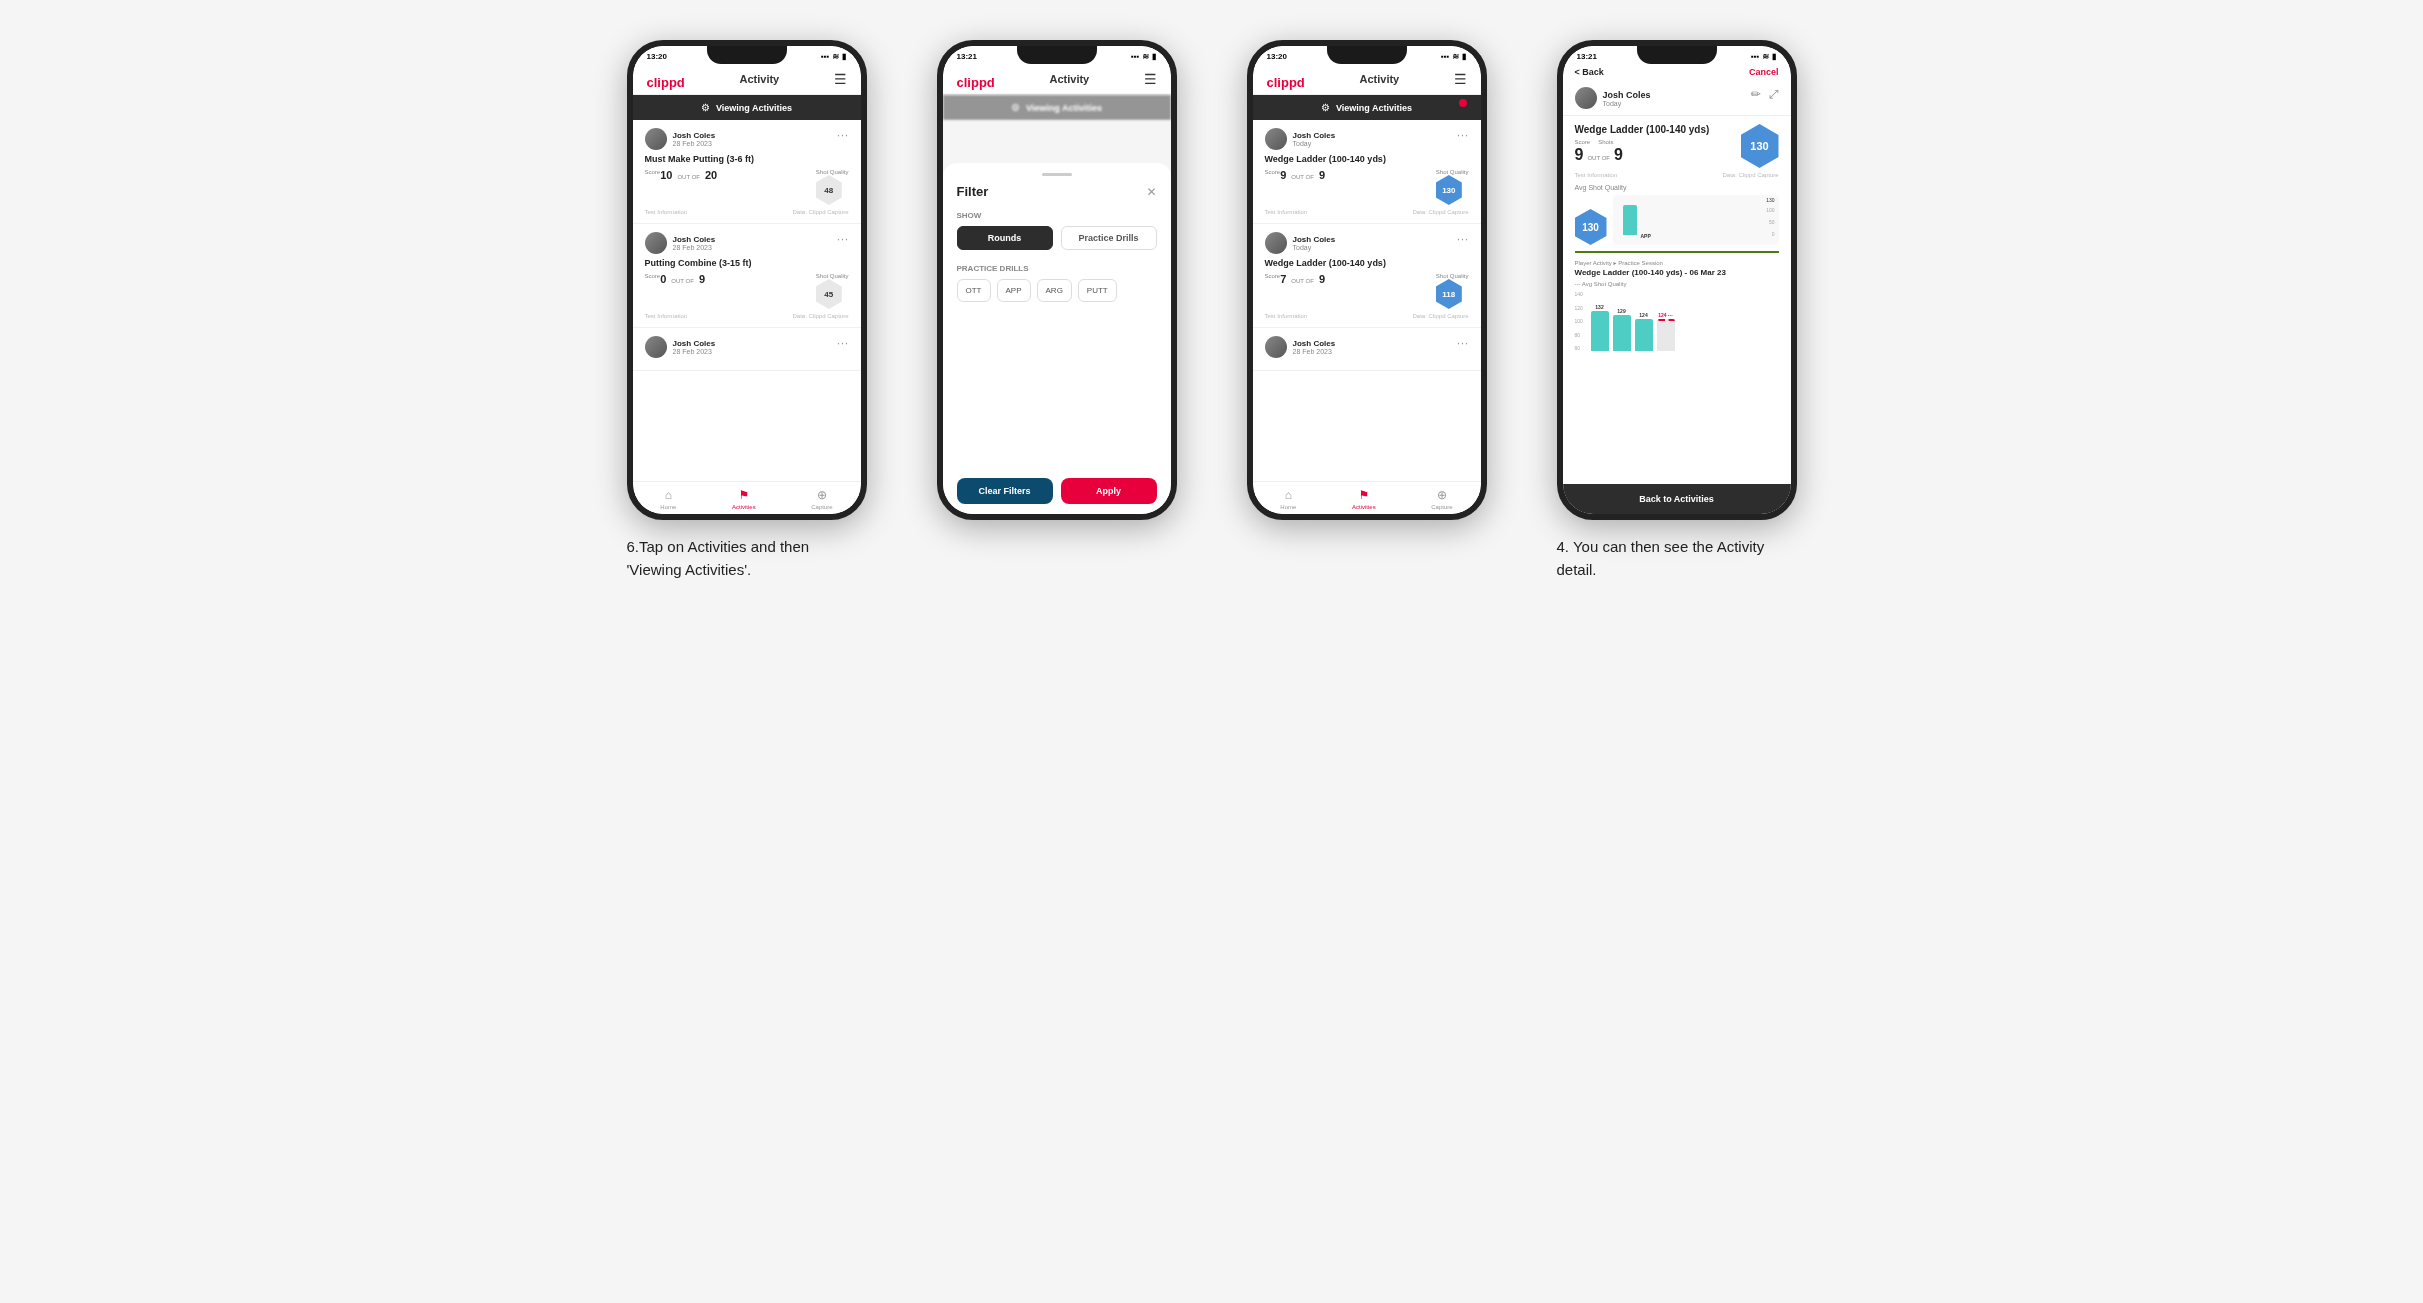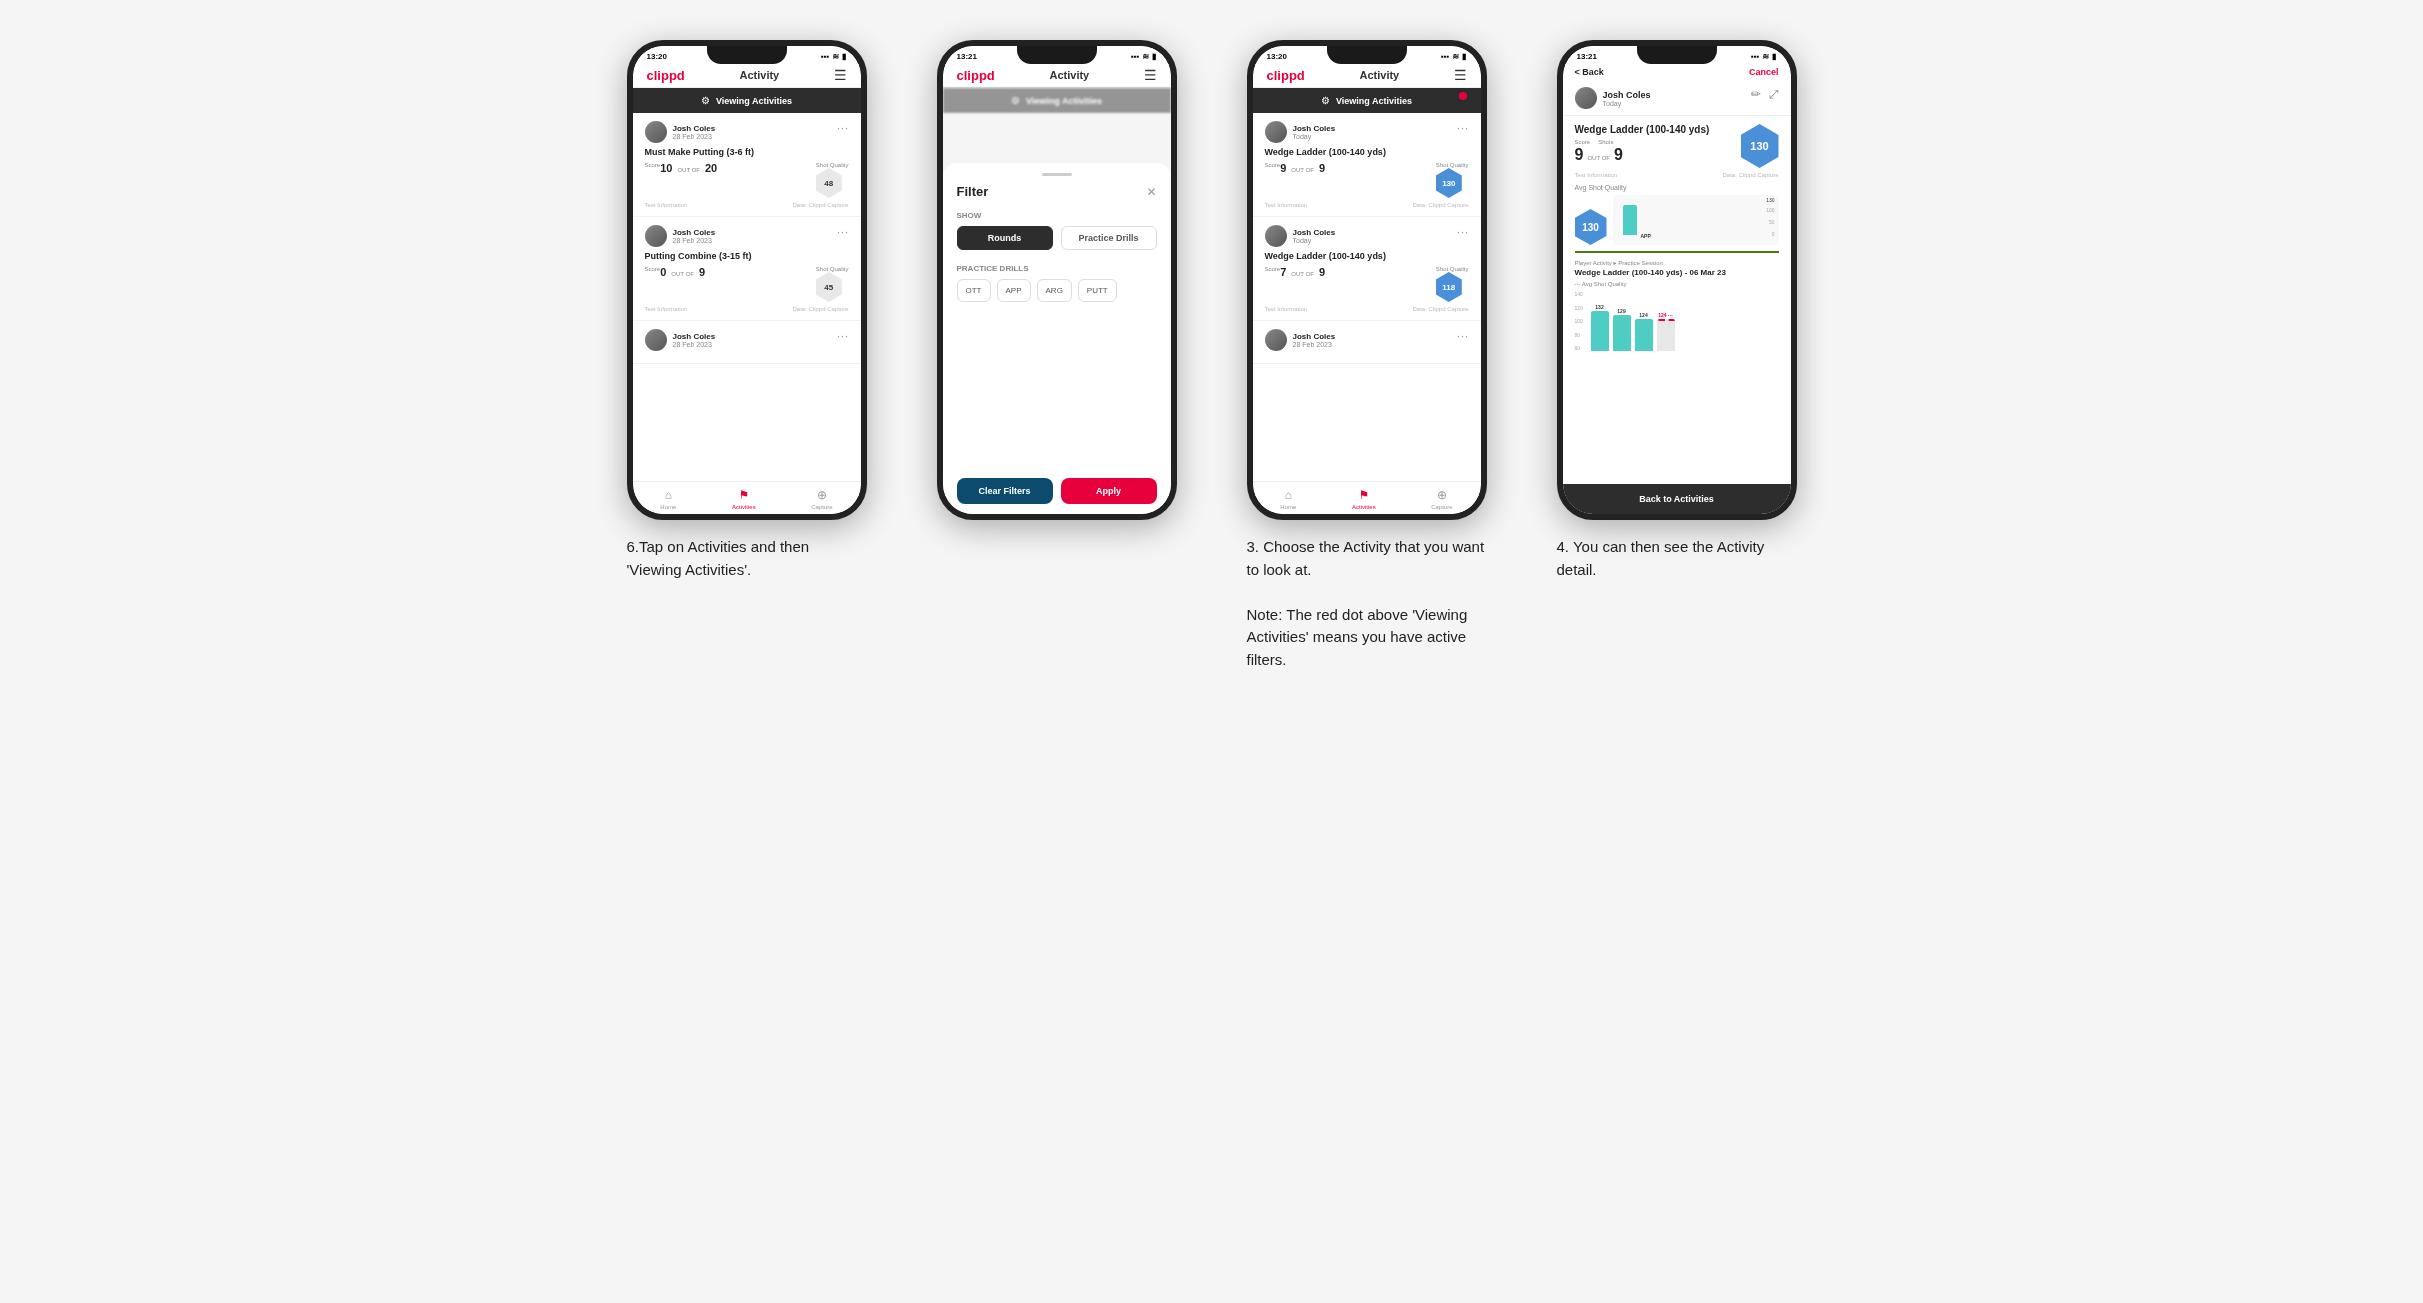--- a/index.html
+++ b/index.html
@@ -79,20 +79,21 @@
       justify-content: space-between;
       align-items: center;
       padding: 4px 14px;
       border-bottom: 1px solid #eee;
       flex-shrink: 0;
     }
     .nav-logo {
       font-size: 13px;
       font-weight: 800;
       color: #e8003d;
+      margin-top: 8px;
     }
     .nav-title {
       font-size: 11px;
       font-weight: 600;
       color: #333;
     }
     .nav-menu {
       font-size: 14px;
       color: #333;
     }
@@ -785,23 +786,20 @@
             <span class="nav-icon">⚑</span>
             <span class="nav-label">Activities</span>
           </div>
           <div class="bottom-nav-item">
             <span class="nav-icon">⊕</span>
             <span class="nav-label">Capture</span>
           </div>
         </div>
       </div>
     </div>
-    <div class="caption" style="white-space:pre-line;">3. Choose the Activity that you want to look at.
-
-Note: The red dot above 'Viewing Activities' means you have active filters.</div>
   </div>
 
   <div class="phone-section">
     <div class="phone">
       <div class="phone-notch"></div>
       <div class="phone-screen">
 
         <div class="status-bar">
           <span>13:21</span>
           <div class="status-icons">

